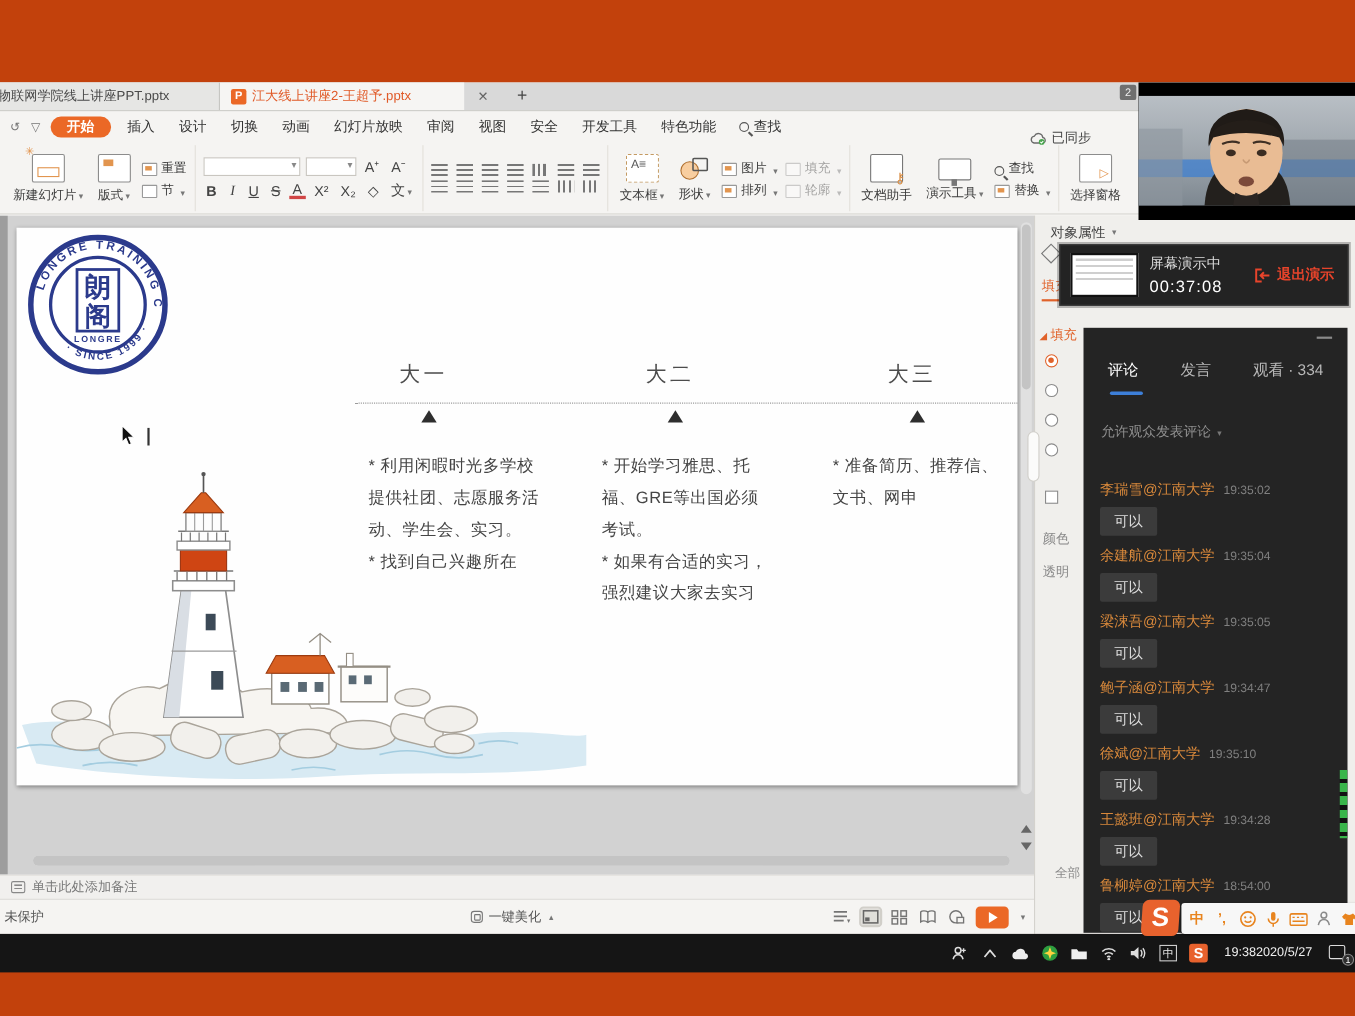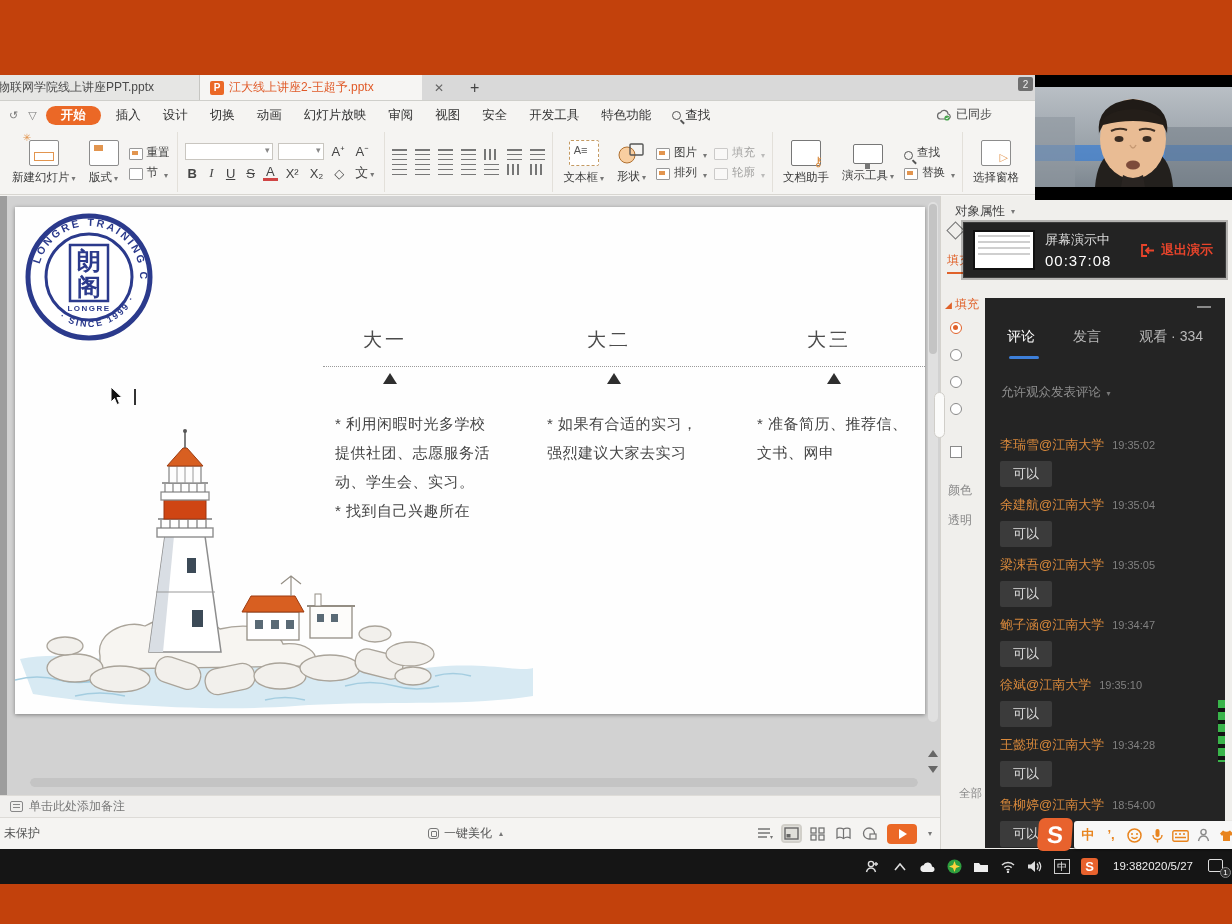--- a/index.html
+++ b/index.html
@@ -22,21 +22,21 @@
   .tab-new{display:flex;align-items:center;padding:0 14px;color:#444;font-size:16px;}
 
   
   .menubar{height:28px;display:flex;align-items:center;font-size:12.5px;color:#333;padding-left:4px;position:relative;}
   .qa-ico{color:#777;font-size:11px;padding:0 5px;}
   .menu-item{padding:3px 11px;cursor:default;}
   .menu-item.active{background:#eb6826;color:#fff;border-radius:11px;padding:1px 15px;font-weight:bold;margin:0 4px;}
   .menu-find{display:flex;align-items:center;gap:4px;padding:0 10px;color:#333;}
   .lens{width:9px;height:9px;border:1.5px solid #555;border-radius:50%;position:relative;display:inline-block;}
   .lens::after{content:"";position:absolute;width:5px;height:1.5px;background:#555;transform:rotate(45deg);left:7px;top:9px;}
-  .synced{position:absolute;right:240px;top:5px;display:flex;gap:4px;align-items:center;color:#444;font-size:12px;}
+  .synced{position:absolute;right:240px;top:16px;display:flex;gap:4px;align-items:center;color:#444;font-size:12px;}
 
   
   .ribbon{height:66px;display:flex;align-items:stretch;padding:3px 2px 2px 2px;border-bottom:1px solid #d8d6d1;background:#f5f4f2;}
   .rgroup{display:flex;align-items:center;padding:0 7px;border-right:1px solid #e3e0da;gap:7px;}
   .bigbtn{display:flex;flex-direction:column;align-items:center;justify-content:center;gap:4px;
           font-size:11.5px;color:#3c3c3c;padding:1px 3px;white-space:nowrap;}
   .bigico{width:30px;height:26px;border:1.5px solid #8c8c8c;border-radius:2px;position:relative;background:#fff;}
   .bigico.doc::after{content:"";position:absolute;left:4px;right:4px;bottom:4px;height:7px;border:1px solid #e2954f;}
   .bigico.sun::before{content:"✳";position:absolute;left:-7px;top:-9px;color:#e2954f;font-size:10px;}
   .bigico.layout::after{content:"";position:absolute;left:4px;top:4px;width:9px;height:6px;background:#e2954f;}
@@ -405,20 +405,21 @@
                   <div class="tri"></div>
                   <div class="bullets">
                     <p>* 利用闲暇时光多学校提供社团、志愿服务活动、学生会、实习。</p>
                     <p>* 找到自己兴趣所在</p>
                   </div>
                 </div>
                 <div class="stage s1">
                   <div class="stage-title">大二</div>
                   <div class="tri"></div>
                   <div class="bullets">
+                    <p>* 开始学习雅思、托福、GRE等出国必须考试。</p>
                     <p>* 如果有合适的实习，强烈建议大家去实习</p>
                   </div>
                 </div>
                 <div class="stage s2">
                   <div class="stage-title">大三</div>
                   <div class="tri"></div>
                   <div class="bullets">
                     <p>* 准备简历、推荐信、文书、网申</p>
                   </div>
                 </div>

